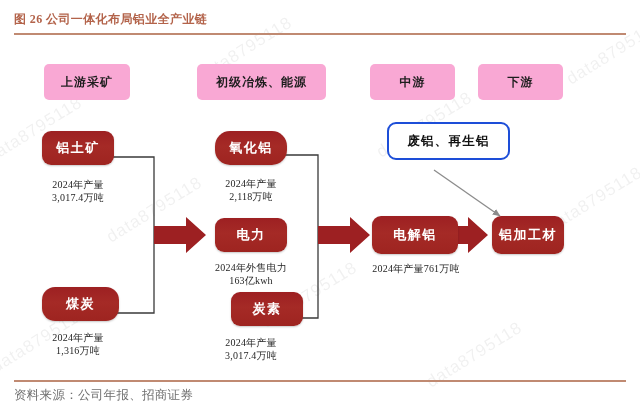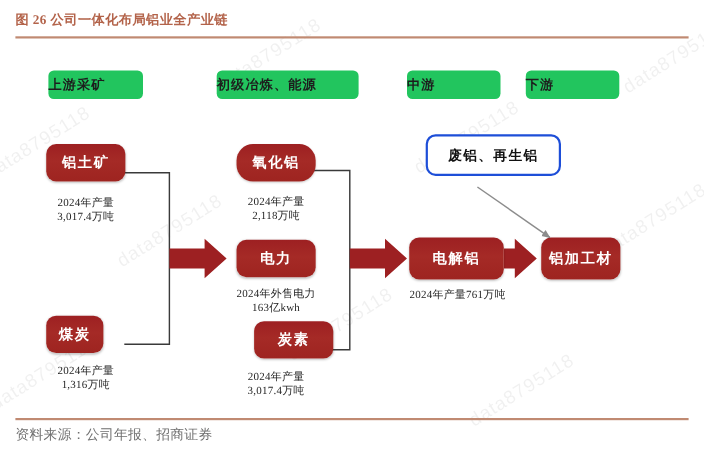--- a/index.html
+++ b/index.html
@@ -73,25 +73,26 @@
     font-size: 12.5px;
     color: #6f6f6f;
     font-family: "Liberation Serif", "DejaVu Serif", serif;
     white-space: nowrap;
     letter-spacing: 0.3px;
   }
 
   
   .stage-chip {
     position: absolute;
-    height: 26px;
-    background: #22c55e;
+    height: 36px;
+    background: #f9a8d4;
     border-radius: 5px;
     display: flex;
     align-items: center;
+    justify-content: center;
     font-size: 12px;
     color: #1d1d1d;
     font-weight: bold;
     font-family: "Liberation Serif", "DejaVu Serif", serif;
     letter-spacing: 1px;
     white-space: nowrap;
   }
 
   
   .node {
@@ -199,21 +200,21 @@
   </svg>
 
   <div class="node" style="left:42px; top:131px; width:72px; height:34px;">
     <span>铝土矿</span>
   </div>
   <div class="node-caption" style="left:22px; top:178px; width:112px;">
     <div>2024年产量</div>
     <div>3,017.4万吨</div>
   </div>
 
-  <div class="node" style="left:42px; top:287px; width:52px; height:34px;">
+  <div class="node" style="left:42px; top:287px; width:77px; height:34px;border-radius:13px;">
     <span>煤炭</span>
   </div>
   <div class="node-caption" style="left:22px; top:331px; width:112px;">
     <div>2024年产量</div>
     <div>1,316万吨</div>
   </div>
 
   <div class="node" style="left:215px; top:131px; width:72px; height:34px;border-radius:15px;">
     <span>氧化铝</span>
   </div>

